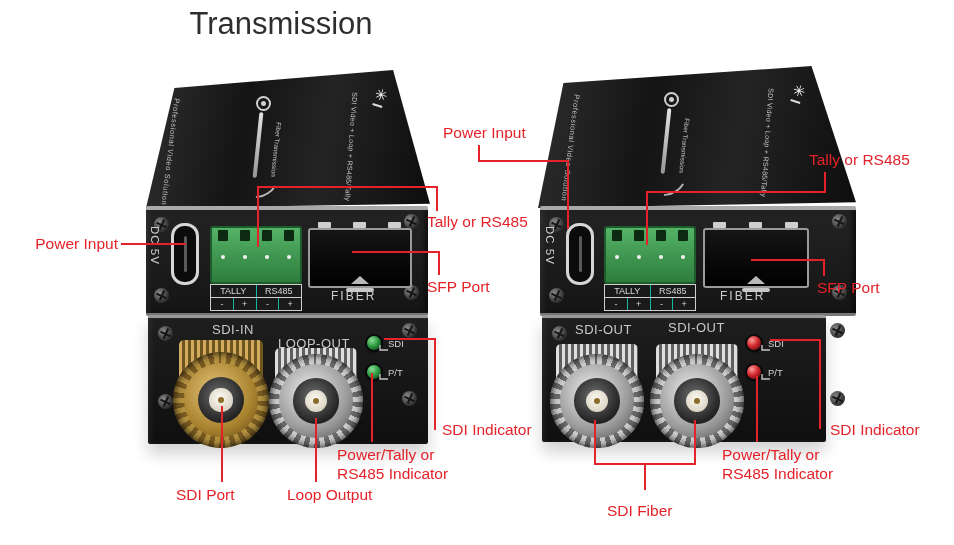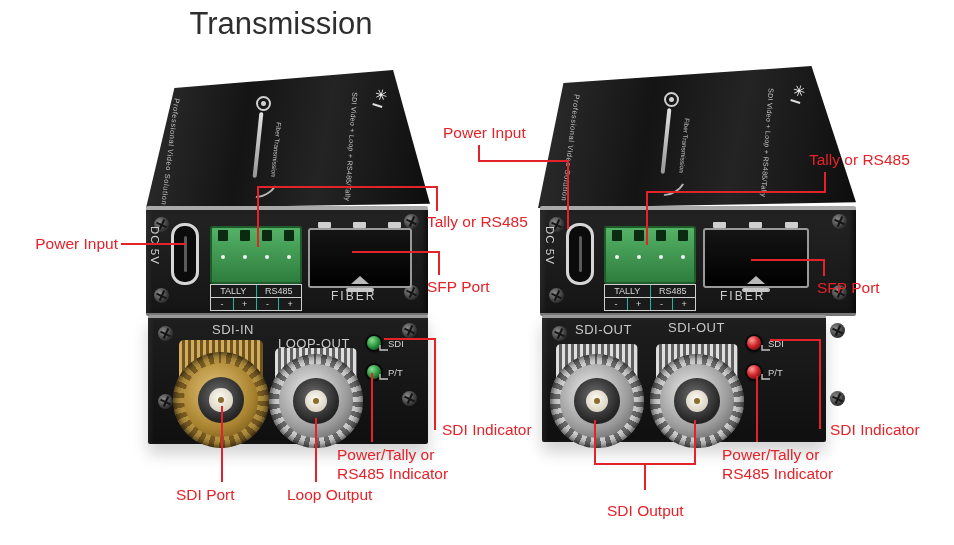--- a/index.html
+++ b/index.html
@@ -301,15 +301,15 @@
   <div class="ann" style="left:271px;top:486px;margin-left:16px;">Loop Output</div>
 
   <div class="ann" style="left:443px;top:124px;">Power Input</div>
   <div class="ann" style="left:809px;top:151px;">Tally or RS485</div>
   <div class="ann" style="left:817px;top:279px;">SFP Port</div>
   <div class="ann" style="left:830px;top:421px;">SDI Indicator</div>
   <div class="ann two" style="left:722px;top:445px;">
     <div>Power/Tally or</div>
     <div>RS485 Indicator</div>
   </div>
-  <div class="ann" style="left:607px;top:502px;">SDI Output</div>
+  <div class="ann" style="left:607px;top:502px;">SDI Fiber</div>
 
 </div>
 
 </body></html>

